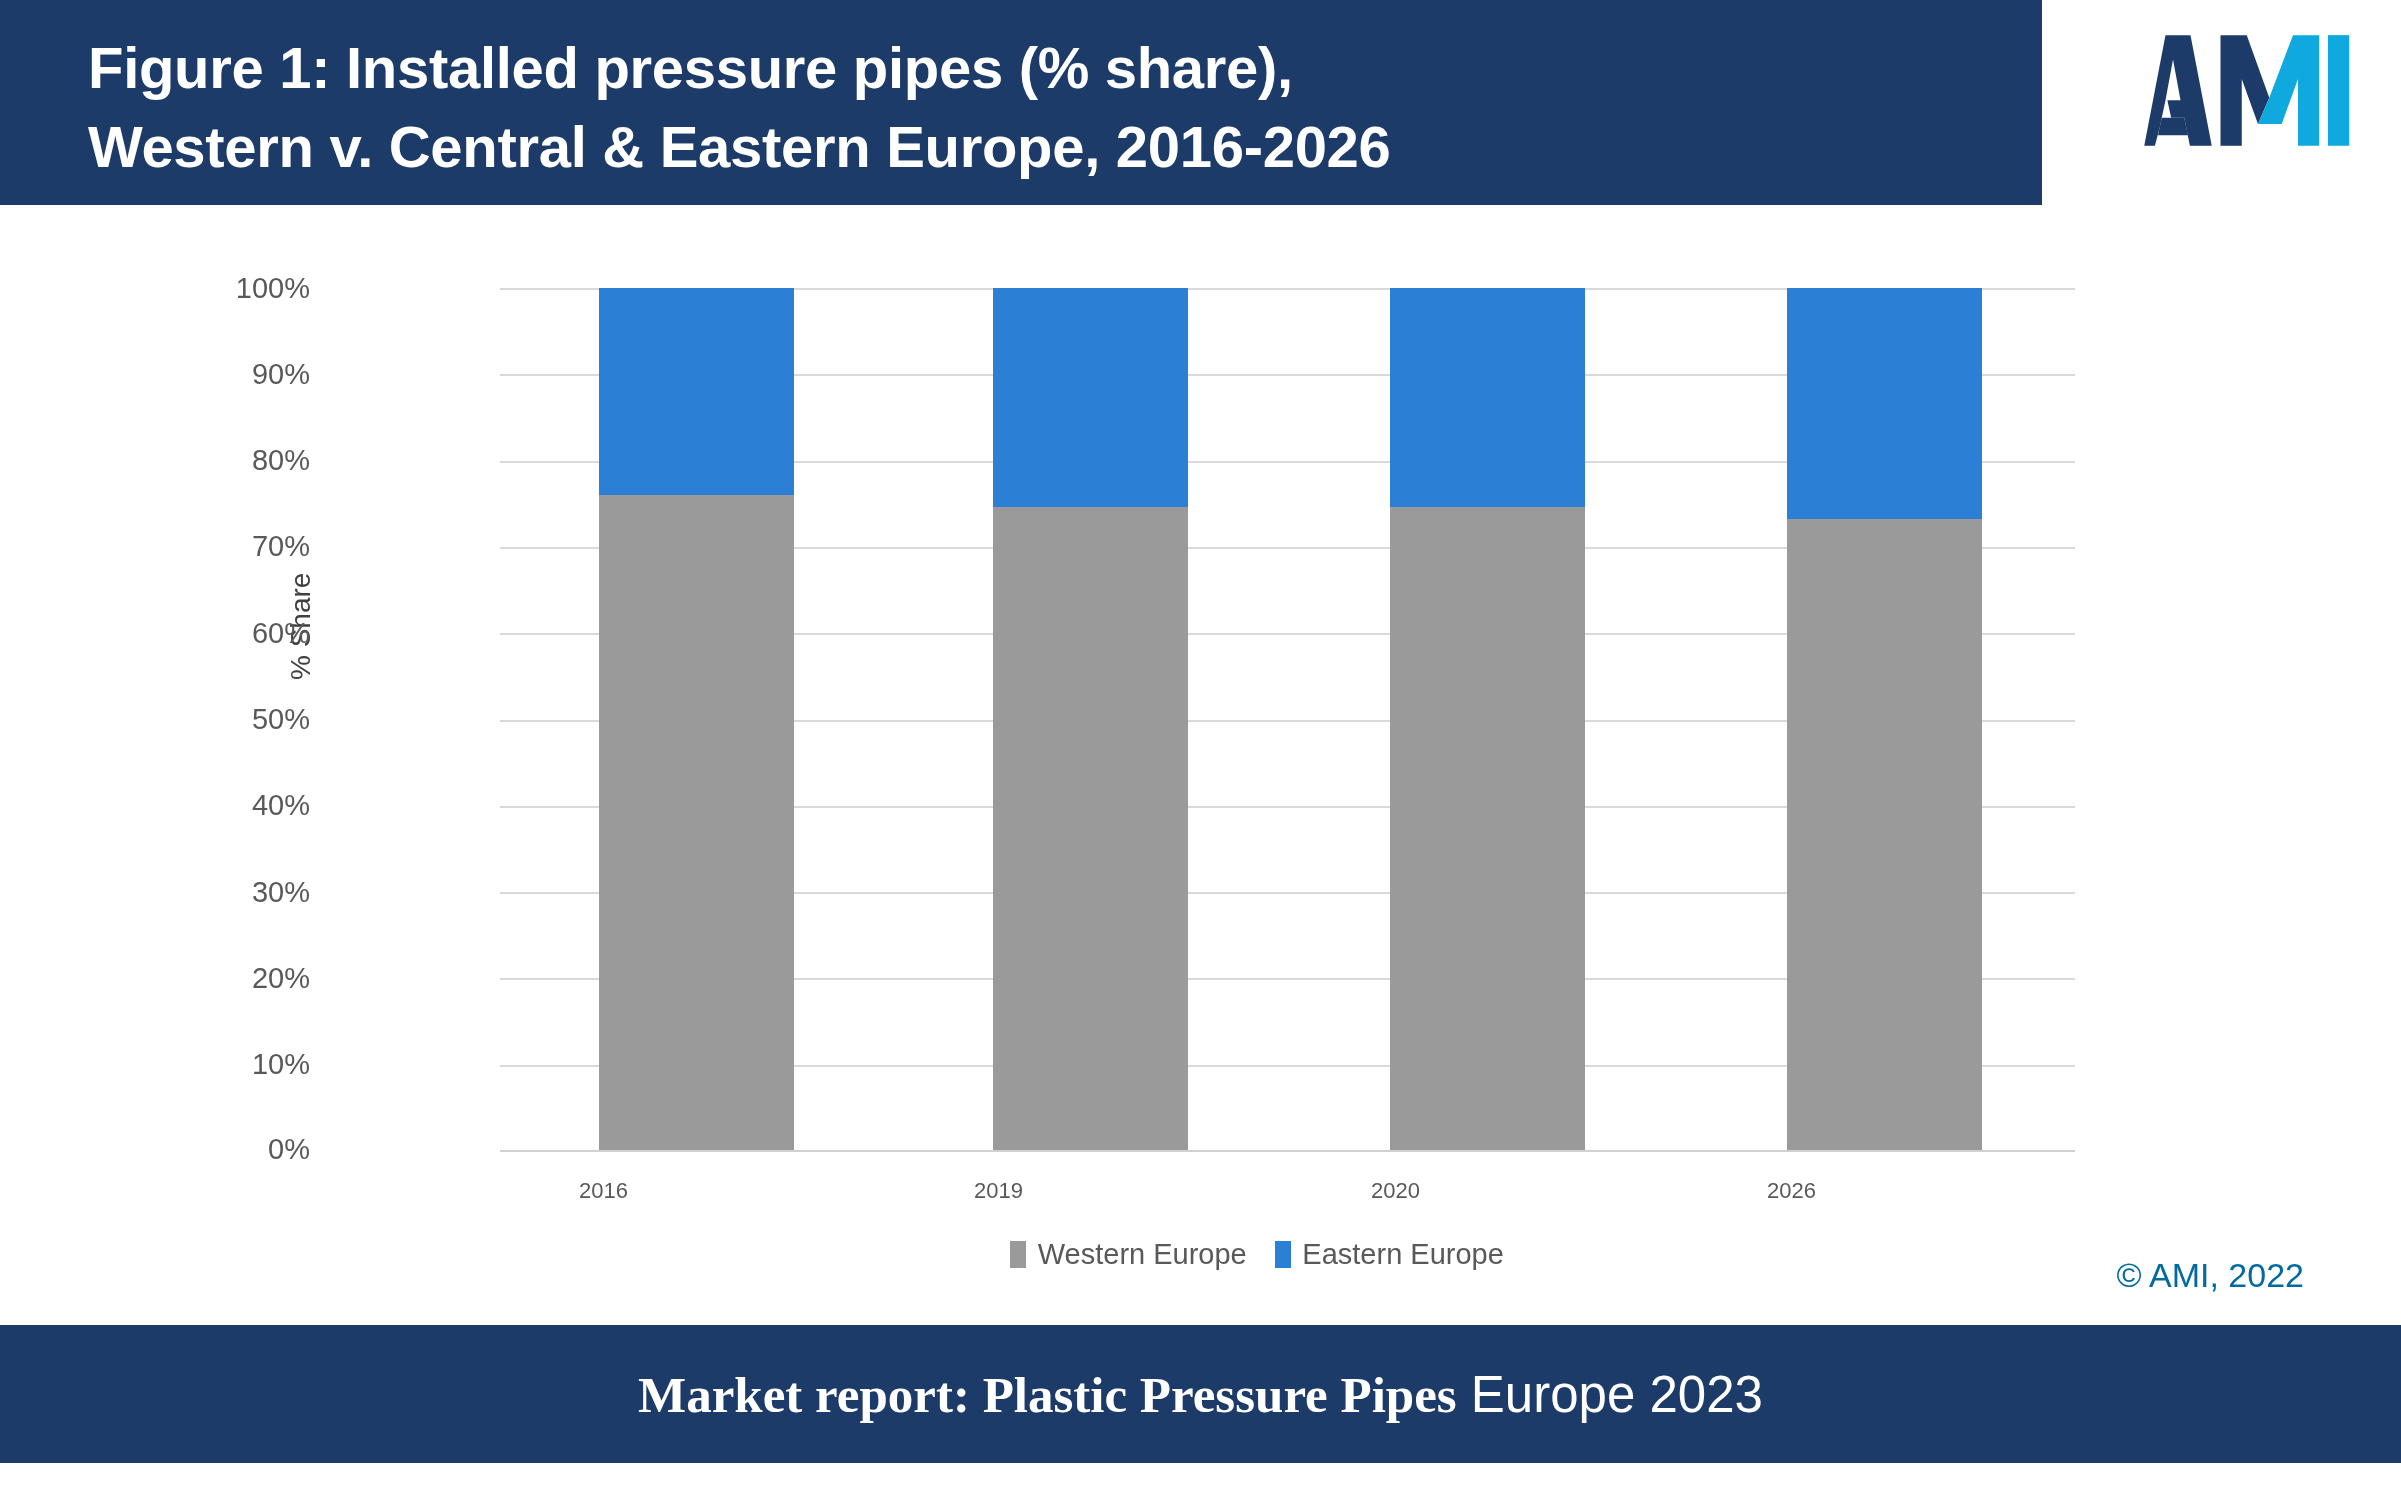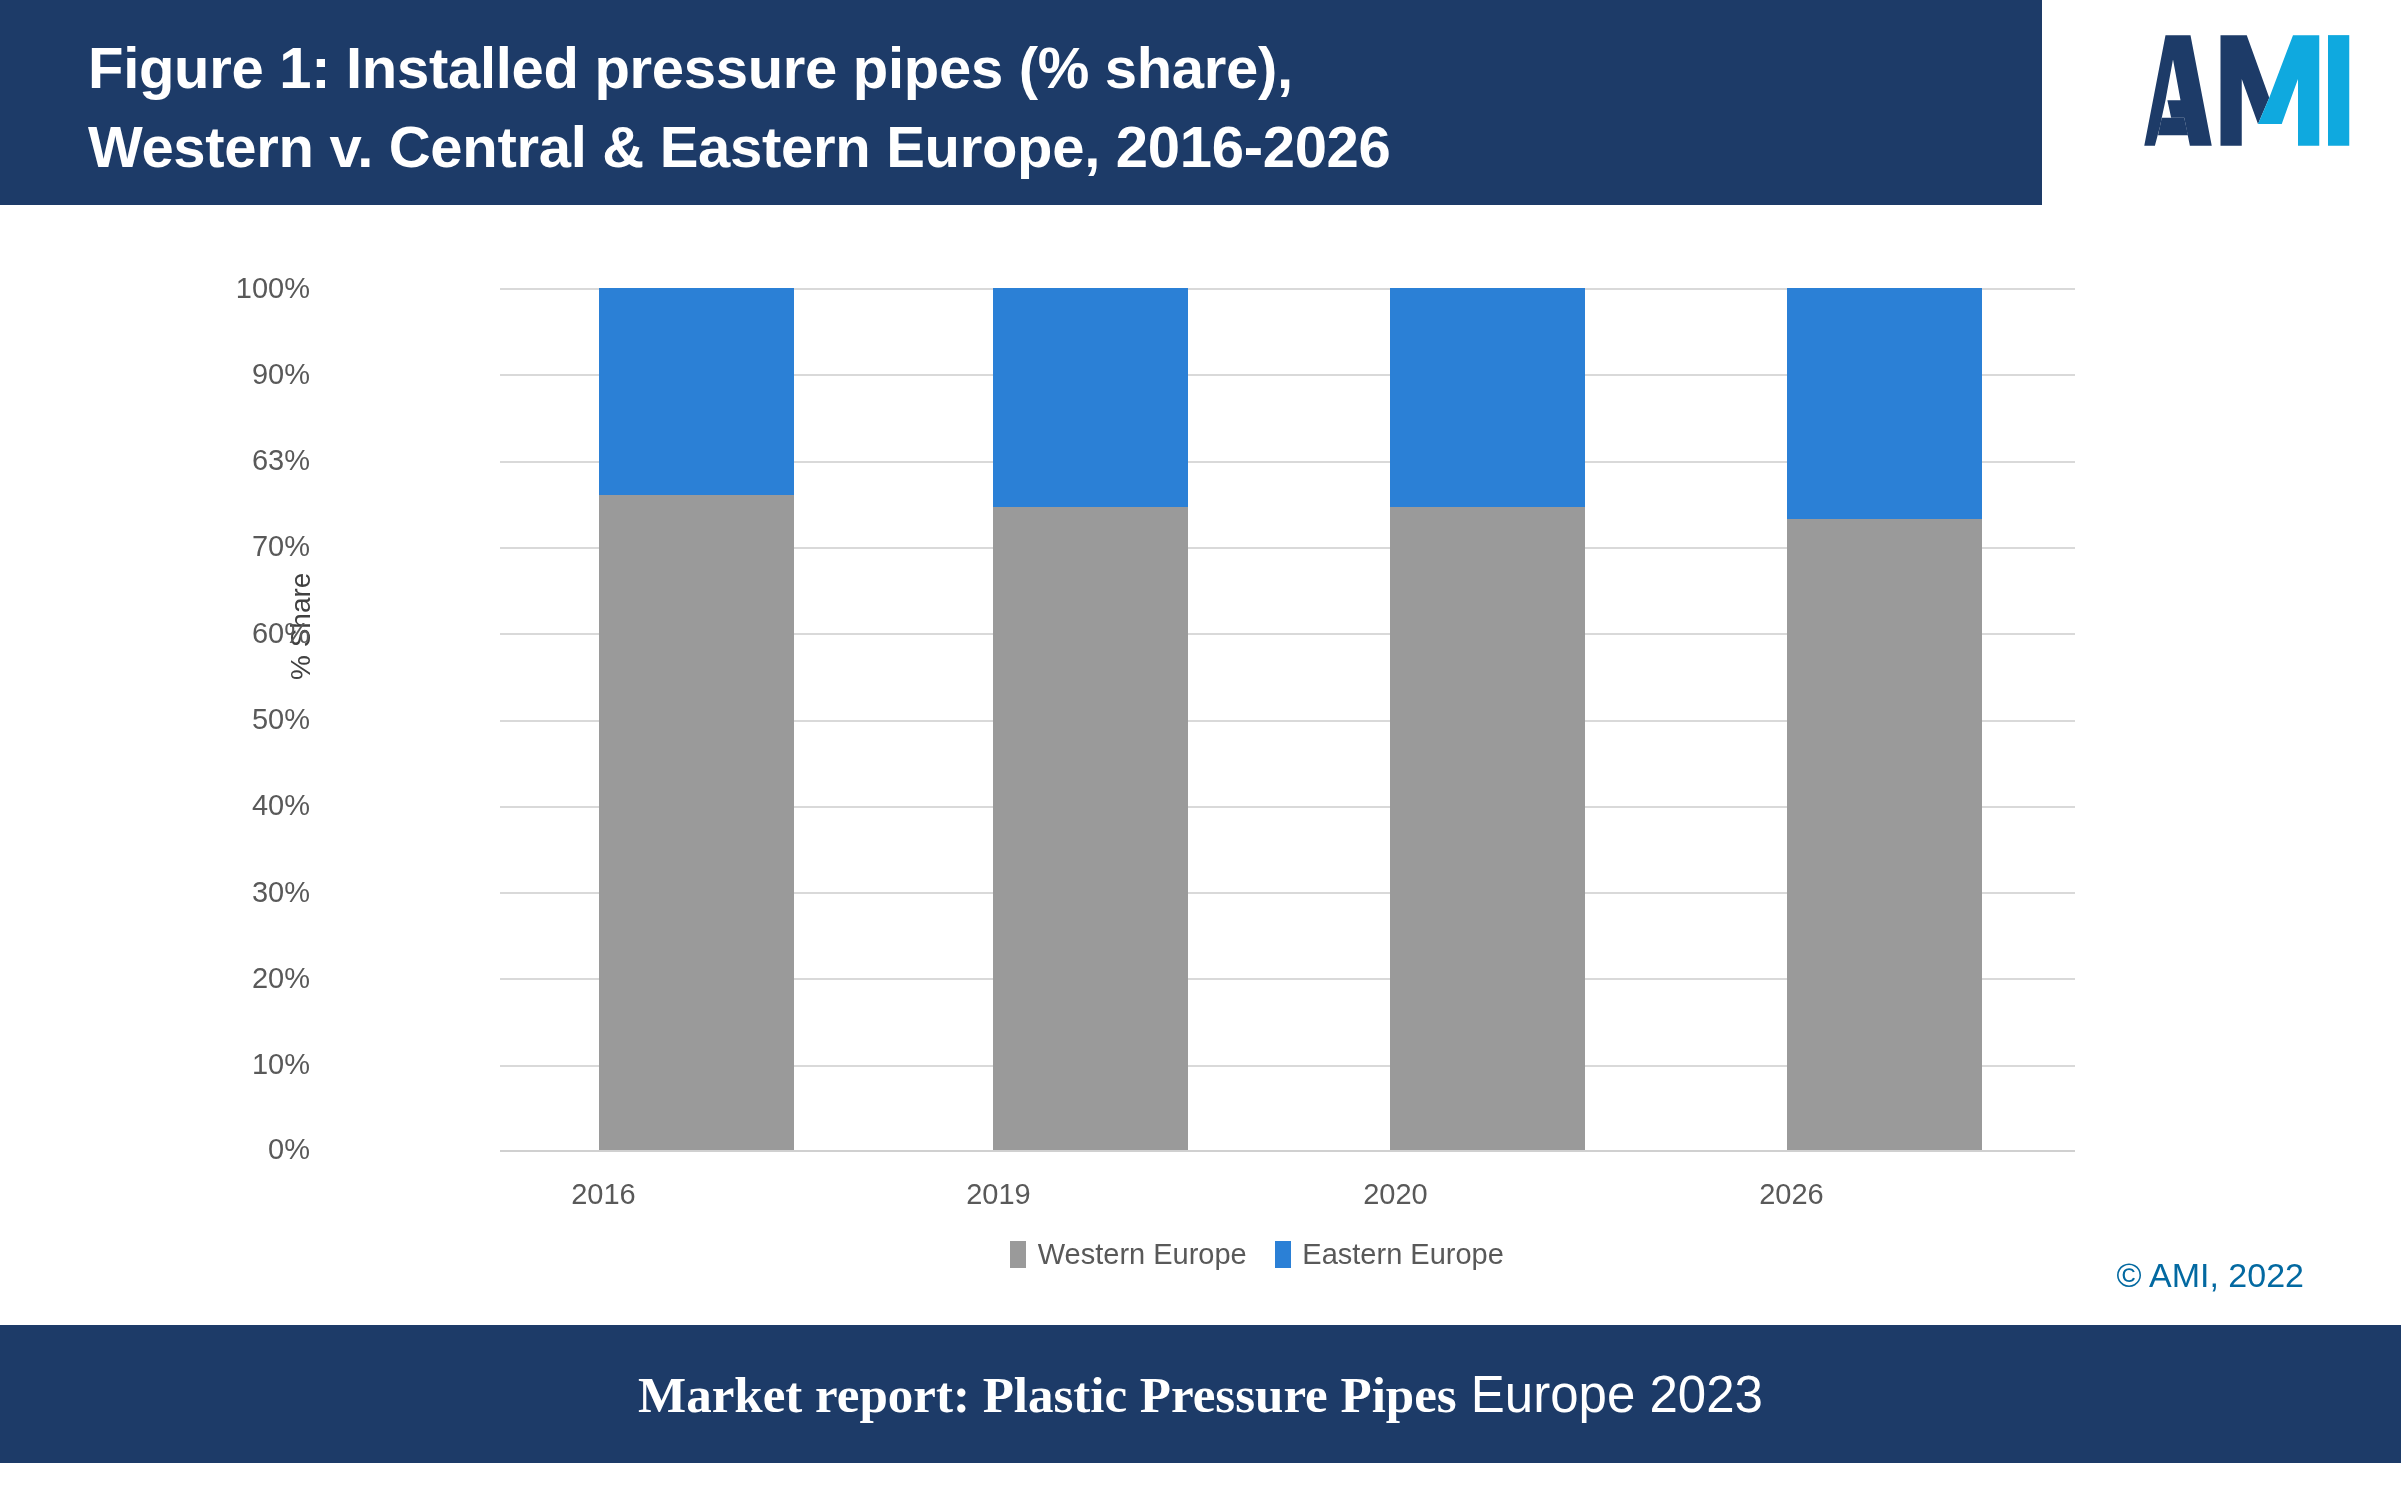--- a/index.html
+++ b/index.html
@@ -120,21 +120,21 @@
     left: 0;
     width: 100%;
     background: #2B80D6;
   }
 
   .xtick {
     position: absolute;
     top: 973px;       
     width: 313px;
     text-align: center;
-    font-size: 29px;
+    font-size: 22px;
     color: #595959;
     white-space: nowrap;
   }
 
   
   .legend {
     position: absolute;
     left: 0;
     top: 1033px;       
     width: 2401px;
@@ -219,21 +219,21 @@
     <rect x="352" y="8" width="34" height="177" fill="#0FA9DF"></rect>
   </svg>
 </div>
 
 <div class="chart-canvas">
 
   <div class="ytitle">% Share</div>
 
   <div class="ytick" style="top:83px">100%</div>
   <div class="ytick" style="top:169px">90%</div>
-  <div class="ytick" style="top:255px">63%</div>
+  <div class="ytick" style="top:255px">80%</div>
   <div class="ytick" style="top:341px">70%</div>
   <div class="ytick" style="top:428px">60%</div>
   <div class="ytick" style="top:514px">50%</div>
   <div class="ytick" style="top:600px">40%</div>
   <div class="ytick" style="top:687px">30%</div>
   <div class="ytick" style="top:773px">20%</div>
   <div class="ytick" style="top:859px">10%</div>
   <div class="ytick" style="top:944px">0%</div>
 
   <div class="plot">

